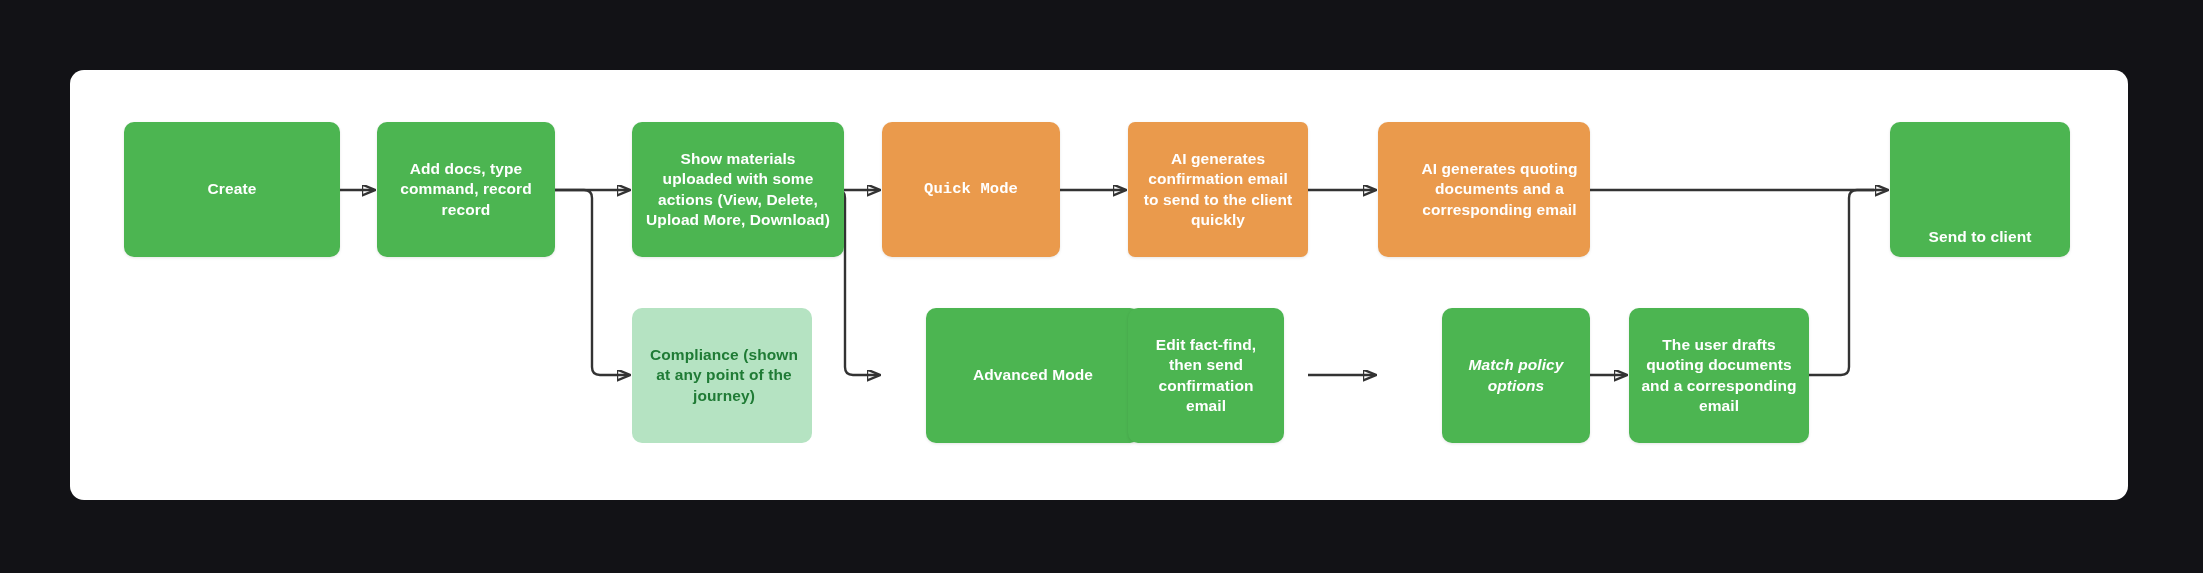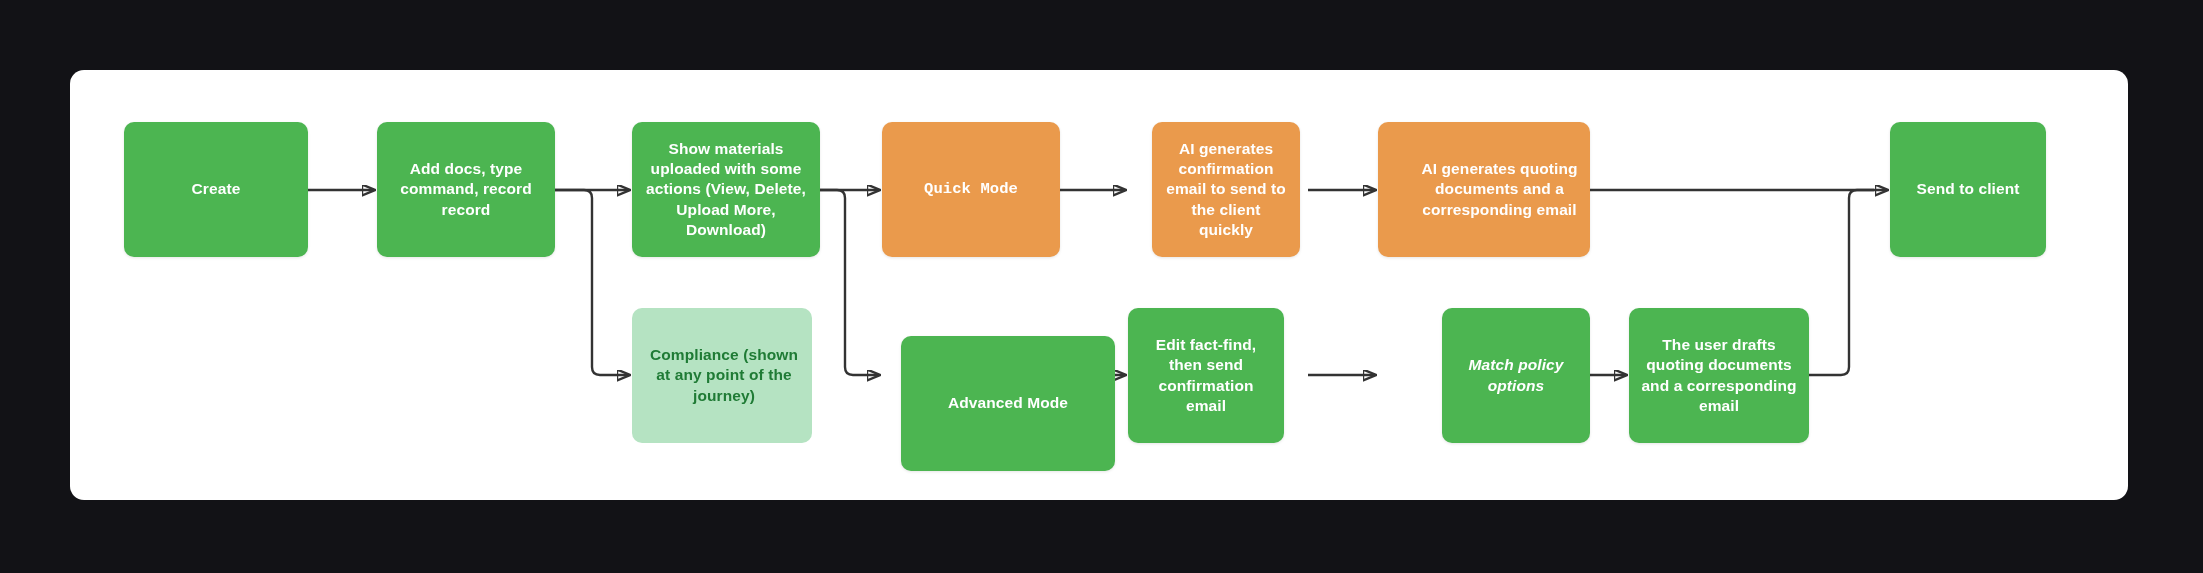--- a/index.html
+++ b/index.html
@@ -55,46 +55,46 @@
     <path marker-end="url(#arrow)" d="M742 120 L767 120 Q775 120 775 128 L775 297 Q775 305 783 305 L809 305"></path>
     <path marker-end="url(#arrow)" d="M990 120 L1055 120"></path>
     <path marker-end="url(#arrow)" d="M1238 120 L1305 120"></path>
     <path marker-end="url(#arrow)" d="M1488 120 L1817 120"></path>
     <path marker-end="url(#arrow)" d="M990 305 L1055 305"></path>
     <path marker-end="url(#arrow)" d="M1238 305 L1305 305"></path>
     <path marker-end="url(#arrow)" d="M1488 305 L1556 305"></path>
     <path d="M1739 305 L1771 305 Q1779 305 1779 297 L1779 128 Q1779 120 1787 120 L1804 120"></path>
   </svg>
 
-  <div class="node green row-top" style="left:54px;width:184px;">
+  <div class="node green row-top" style="left:54px;width:216px;">
     <span class="label">Create</span>
   </div>
   <div class="node green row-top" style="left:307px;width:178px;">
     <span class="label">Add docs, type command, record record</span>
   </div>
-  <div class="node green row-top" style="left:562px;width:188px;">
+  <div class="node green row-top" style="left:562px;width:212px;">
     <span class="label">Show materials uploaded with some actions (View, Delete, Upload More, Download)</span>
   </div>
   <div class="node orange row-top" style="left:812px;width:178px;font-family:Liberation Mono, monospace;">
     <span class="label">Quick Mode</span>
   </div>
-  <div class="node orange row-top" style="left:1082px;width:148px;">
+  <div class="node orange row-top" style="left:1058px;width:180px;border-radius:7px;">
     <span class="label">AI generates confirmation email to send to the client quickly</span>
   </div>
   <div class="node orange row-top" style="left:1308px;width:212px;padding-left:43px;">
     <span class="label">AI generates quoting documents and a corresponding email</span>
   </div>
-  <div class="node green row-top" style="left:1820px;width:156px;">
+  <div class="node green row-top" style="left:1820px;width:180px;align-items:flex-end;">
     <span class="label">Send to client</span>
   </div>
 
   <div class="node mint row-bottom" style="left:562px;width:180px;">
     <span class="label">Compliance (shown at any point of the journey)</span>
   </div>
-  <div class="node green row-bottom" style="left:831px;width:214px;margin-top:28px;">
+  <div class="node green row-bottom" style="left:856px;width:214px;">
     <span class="label">Advanced Mode</span>
   </div>
   <div class="node green row-bottom" style="left:1058px;width:156px;">
     <span class="label">Edit fact-find, then send confirmation email</span>
   </div>
   <div class="node green row-bottom" style="left:1372px;width:148px;font-style:italic;">
     <span class="label">Match policy options</span>
   </div>
   <div class="node green row-bottom" style="left:1559px;width:180px;text-align:center;">
     <span class="label">The user drafts quoting documents and a corresponding email</span>

